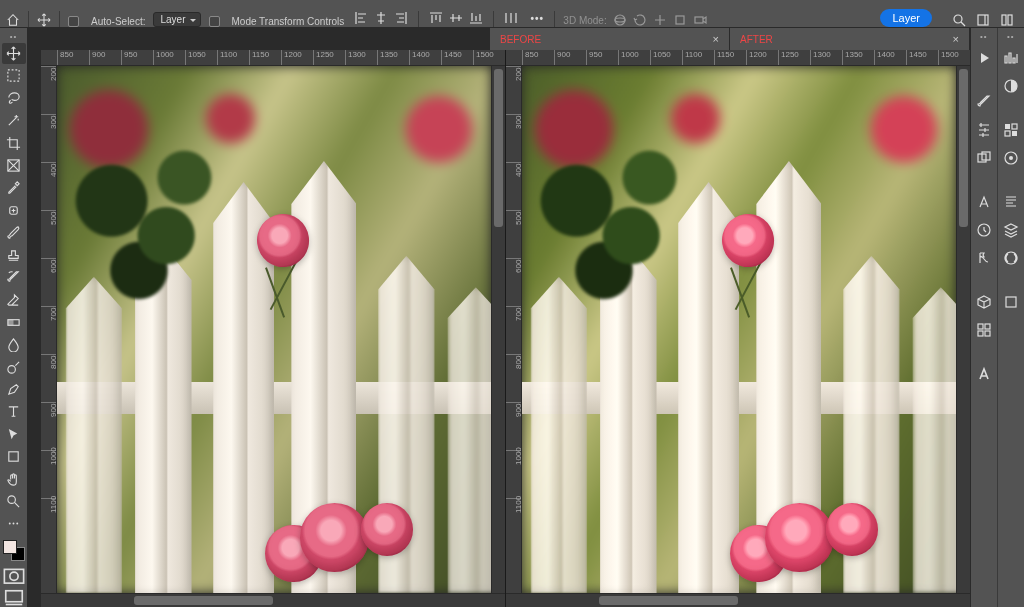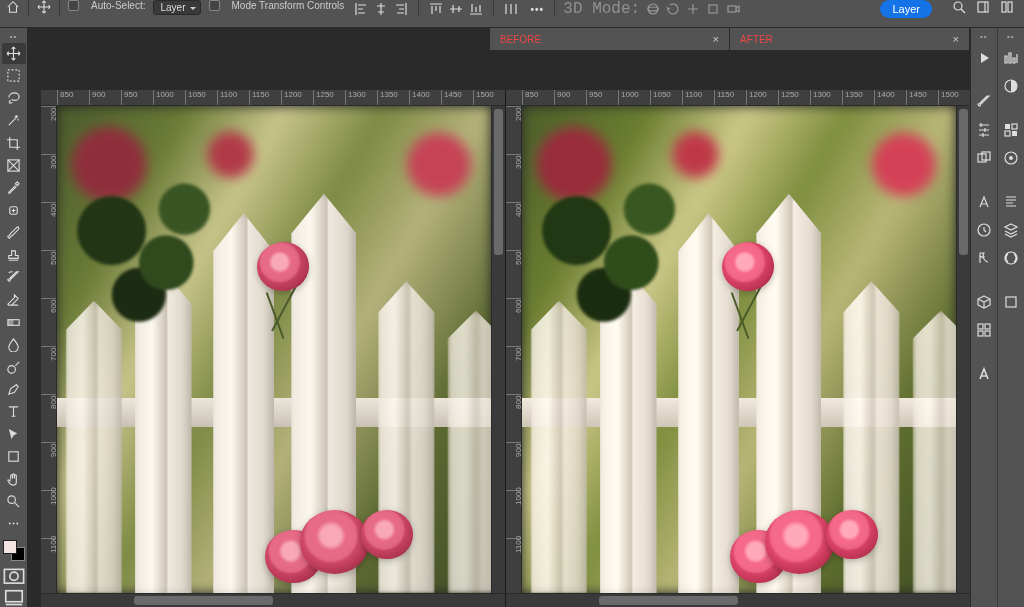--- a/index.html
+++ b/index.html
@@ -10,21 +10,21 @@
     width: 1024px;
     height: 607px;
     overflow: hidden;
     font-size: 10px;
   }
   .options-bar {
     height: 28px;
     background: #535353;
     border-bottom: 1px solid #2a2a2a;
     display: flex;
-    align-items: flex-start;
+    align-items: flex-end;
     padding: 0 6px;
     gap: 8px;
   }
   .options-bar .icon, .options-bar .tool-icon {
     width: 14px; height: 14px;
     display: flex; align-items: center; justify-content: center;
     color: #ddd;
   }
   .options-bar .sep { width: 1px; height: 16px; background: #3a3a3a; }
   .checkbox {
@@ -44,21 +44,21 @@
     margin-top: 2px;
   }
   .align-group { display: flex; gap: 2px; }
   .align-btn {
     width: 18px; height: 18px; display: flex; align-items: center; justify-content: center;
     border-radius: 2px;
   }
   .align-btn svg { width: 14px; height: 14px; }
   .more-btn { color: #ddd; font-weight: bold; letter-spacing: 1px; }
   .d3-group { display: flex; gap: 6px; align-items: center; opacity: .5; }
-  .d3-group .d3-label { font-size: 16px; font-family: Liberation Mono, monospace; }
+  .d3-group .d3-label { font-size: 10px; }
   .d3-group .d3-icon { width: 14px; height: 14px; }
   .flex-spacer { flex: 1; }
   .share-btn {
     background: #1473e6; color: #fff; border-radius: 12px;
     padding: 3px 12px; font-size: 11px; font-weight: 500;
   }
   .top-right-icons { display: flex; gap: 10px; margin-left: 12px; margin-right: 4px;}
   .top-right-icons .tr-icon { width: 14px; height: 14px; color: #ddd; }
 
   .main-row { display: flex; height: 579px; }
@@ -105,21 +105,21 @@
     height: 22px; display: flex; background: #323232;
   }
   .tab {
     min-width: 240px; padding: 0 10px; display:flex; align-items:center; gap: 8px;
     background: #535353; border-right: 1px solid #2a2a2a; position: relative;
   }
   .tab .tab-title { color: #f44; font-size: 10px; font-weight: 500; flex: 1; opacity: .9;}
   .tab .tab-close { color: #ccc; font-size: 11px; }
   .tab-spacer { flex:1; background:#323232; }
   .docs-row {
-    flex: 1; display: flex; background: #d946ef; margin-top: 40px;
+    flex: 1; display: flex; background: #d946ef;
   }
   .doc-pane {
     flex: 1; display: flex; flex-direction: column; position: relative;
     border-right: 1px solid #1a1a1a;
   }
   .doc-pane:last-child { border-right: none; }
   .ruler-h {
     height: 16px; background: #3f3f3f; border-bottom: 1px solid #2a2a2a;
     display: flex; align-items: flex-end; overflow: hidden;
     padding-left: 16px; position: relative;

